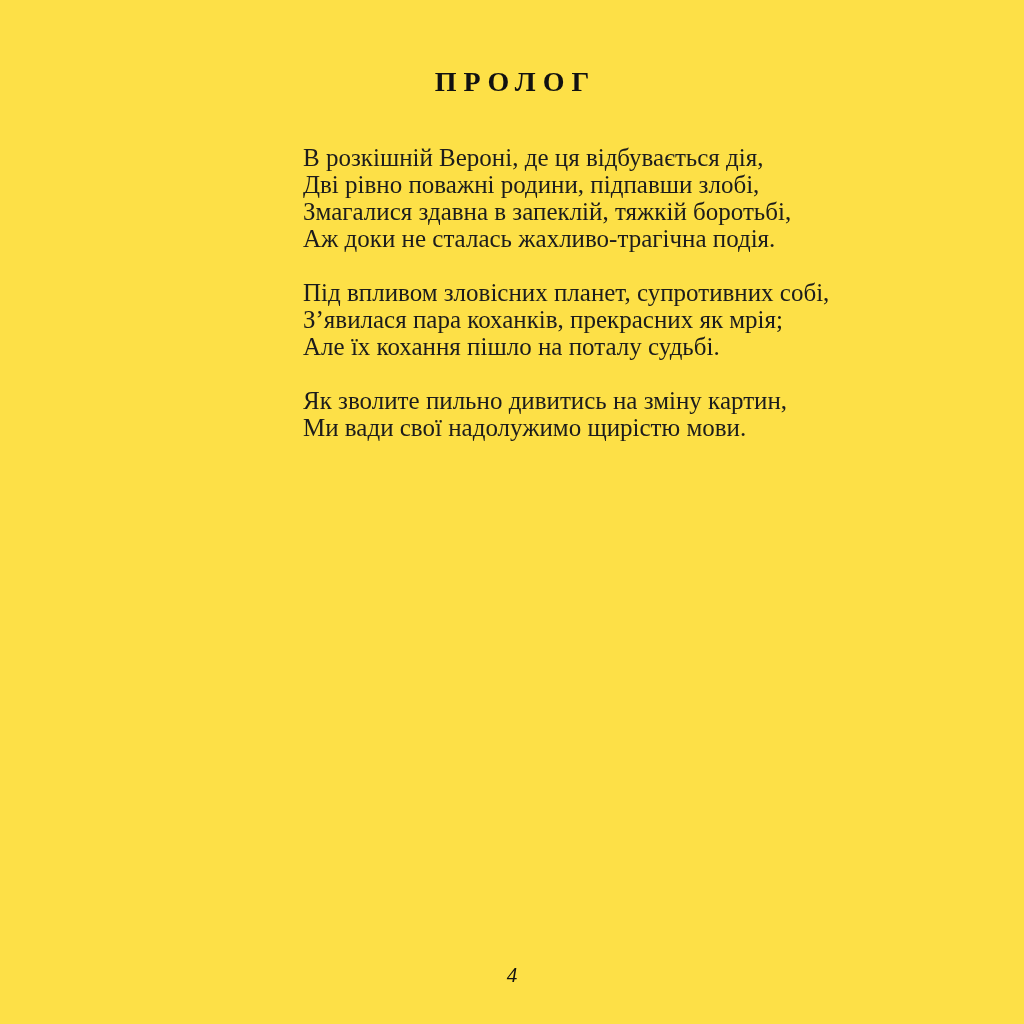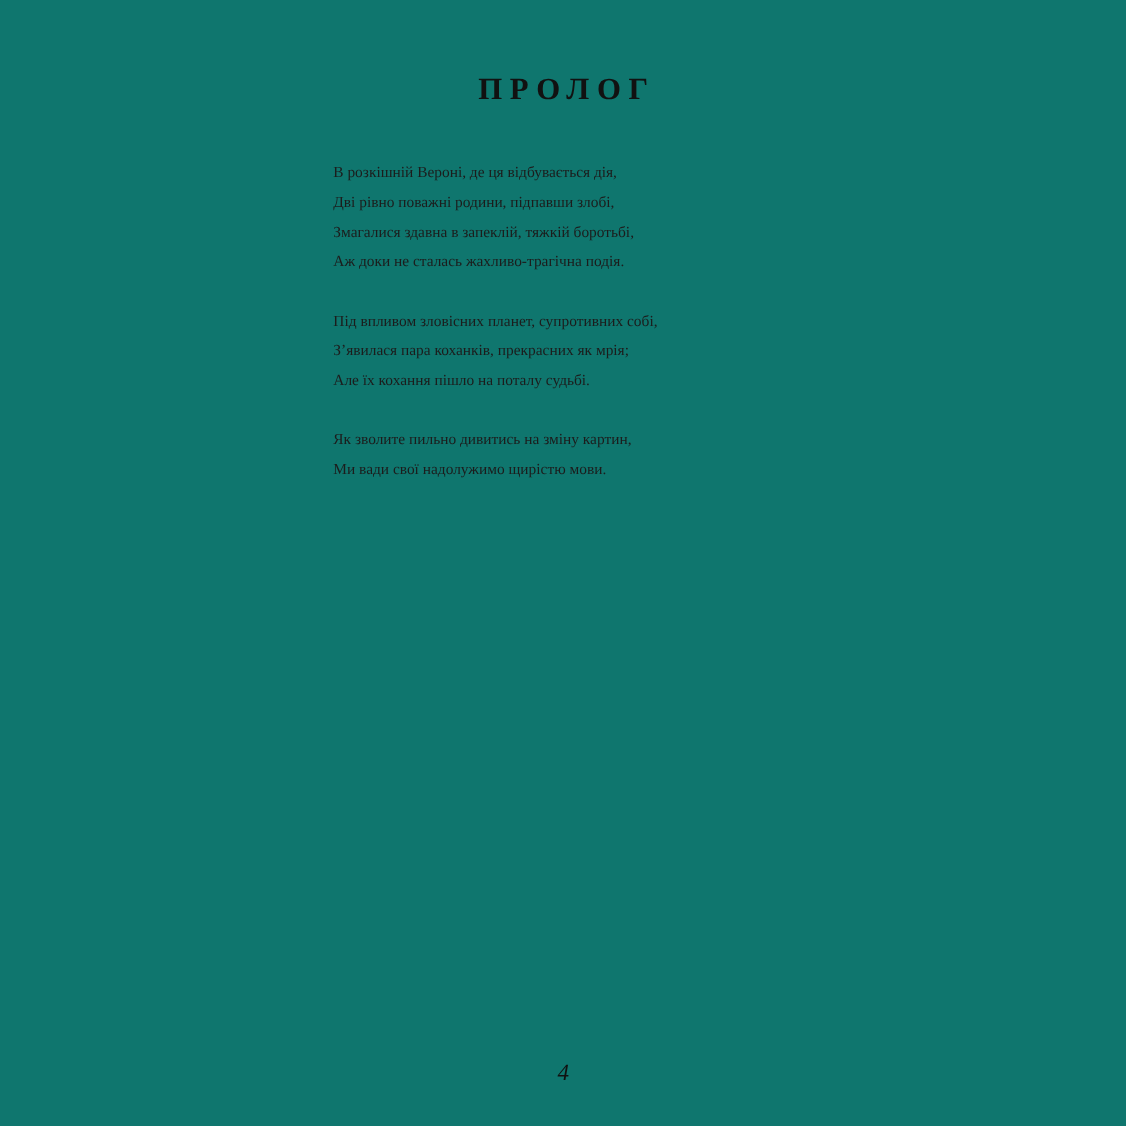--- a/index.html
+++ b/index.html
@@ -8,21 +8,21 @@
     width: 1024px;
     height: 1024px;
     background: #ffffff;
     overflow: hidden;
   }
 
   .page {
     position: relative;
     width: 1024px;
     height: 1024px;
-    background: #0f766e;
+    background: #fde047;
     color: #1c1c1c;
     font-family: "Liberation Serif", serif;
   }
 
   .page-title {
     position: absolute;
     top: 66px;
     left: 0;
     width: 100%;
     text-align: center;
@@ -31,21 +31,21 @@
     font-weight: bold;
     letter-spacing: 7px;
     padding-left: 7px; 
     color: #111111;
   }
 
   .poem {
     position: absolute;
     left: 303px;
     top: 144px;
-    font-size: 14px;
+    font-size: 25px;
     line-height: 27px;
     color: #1c1c1c;
   }
 
   .stanza {
     margin-bottom: 27px; 
   }
 
   .poem-line {
     white-space: nowrap;

